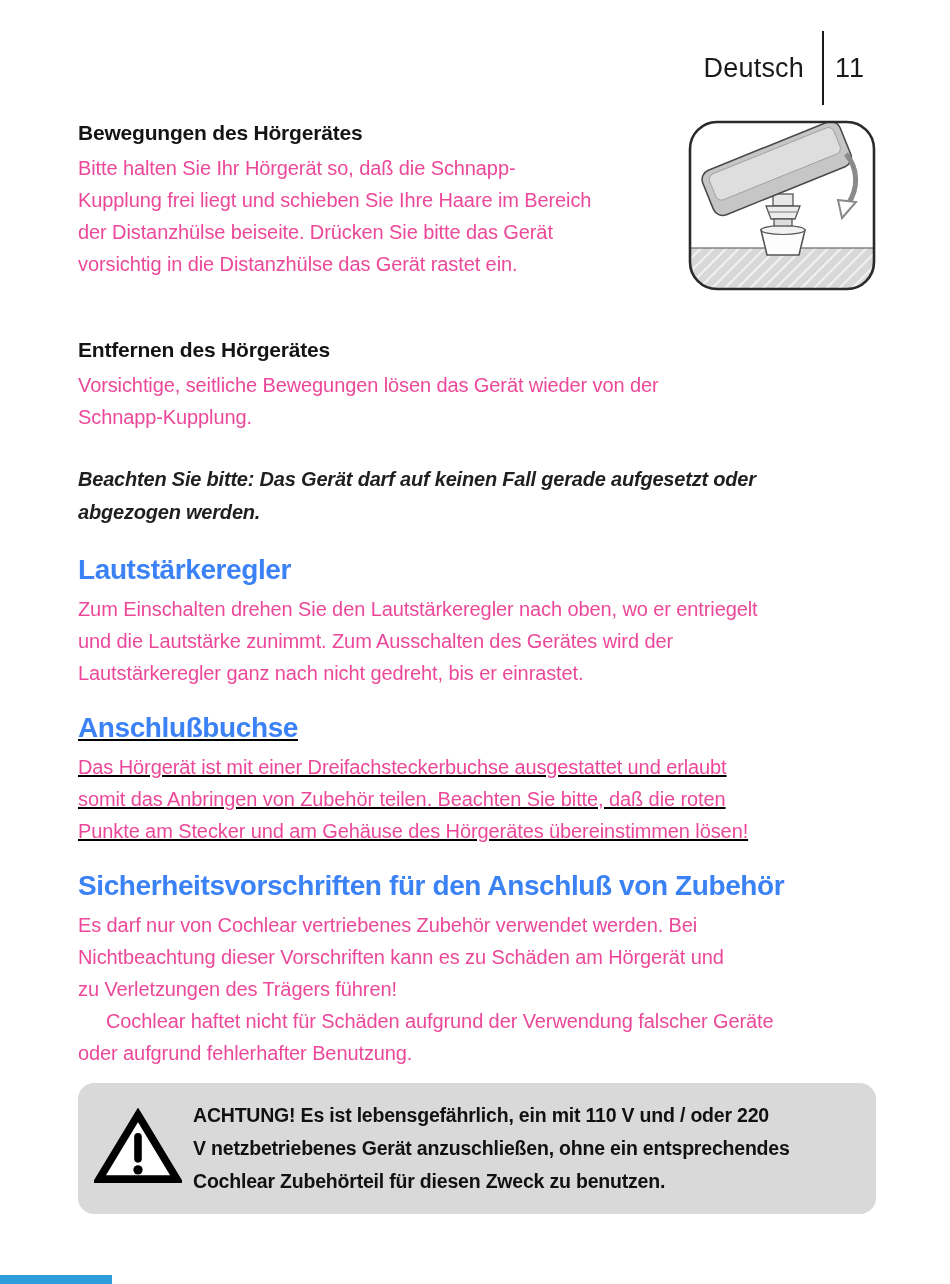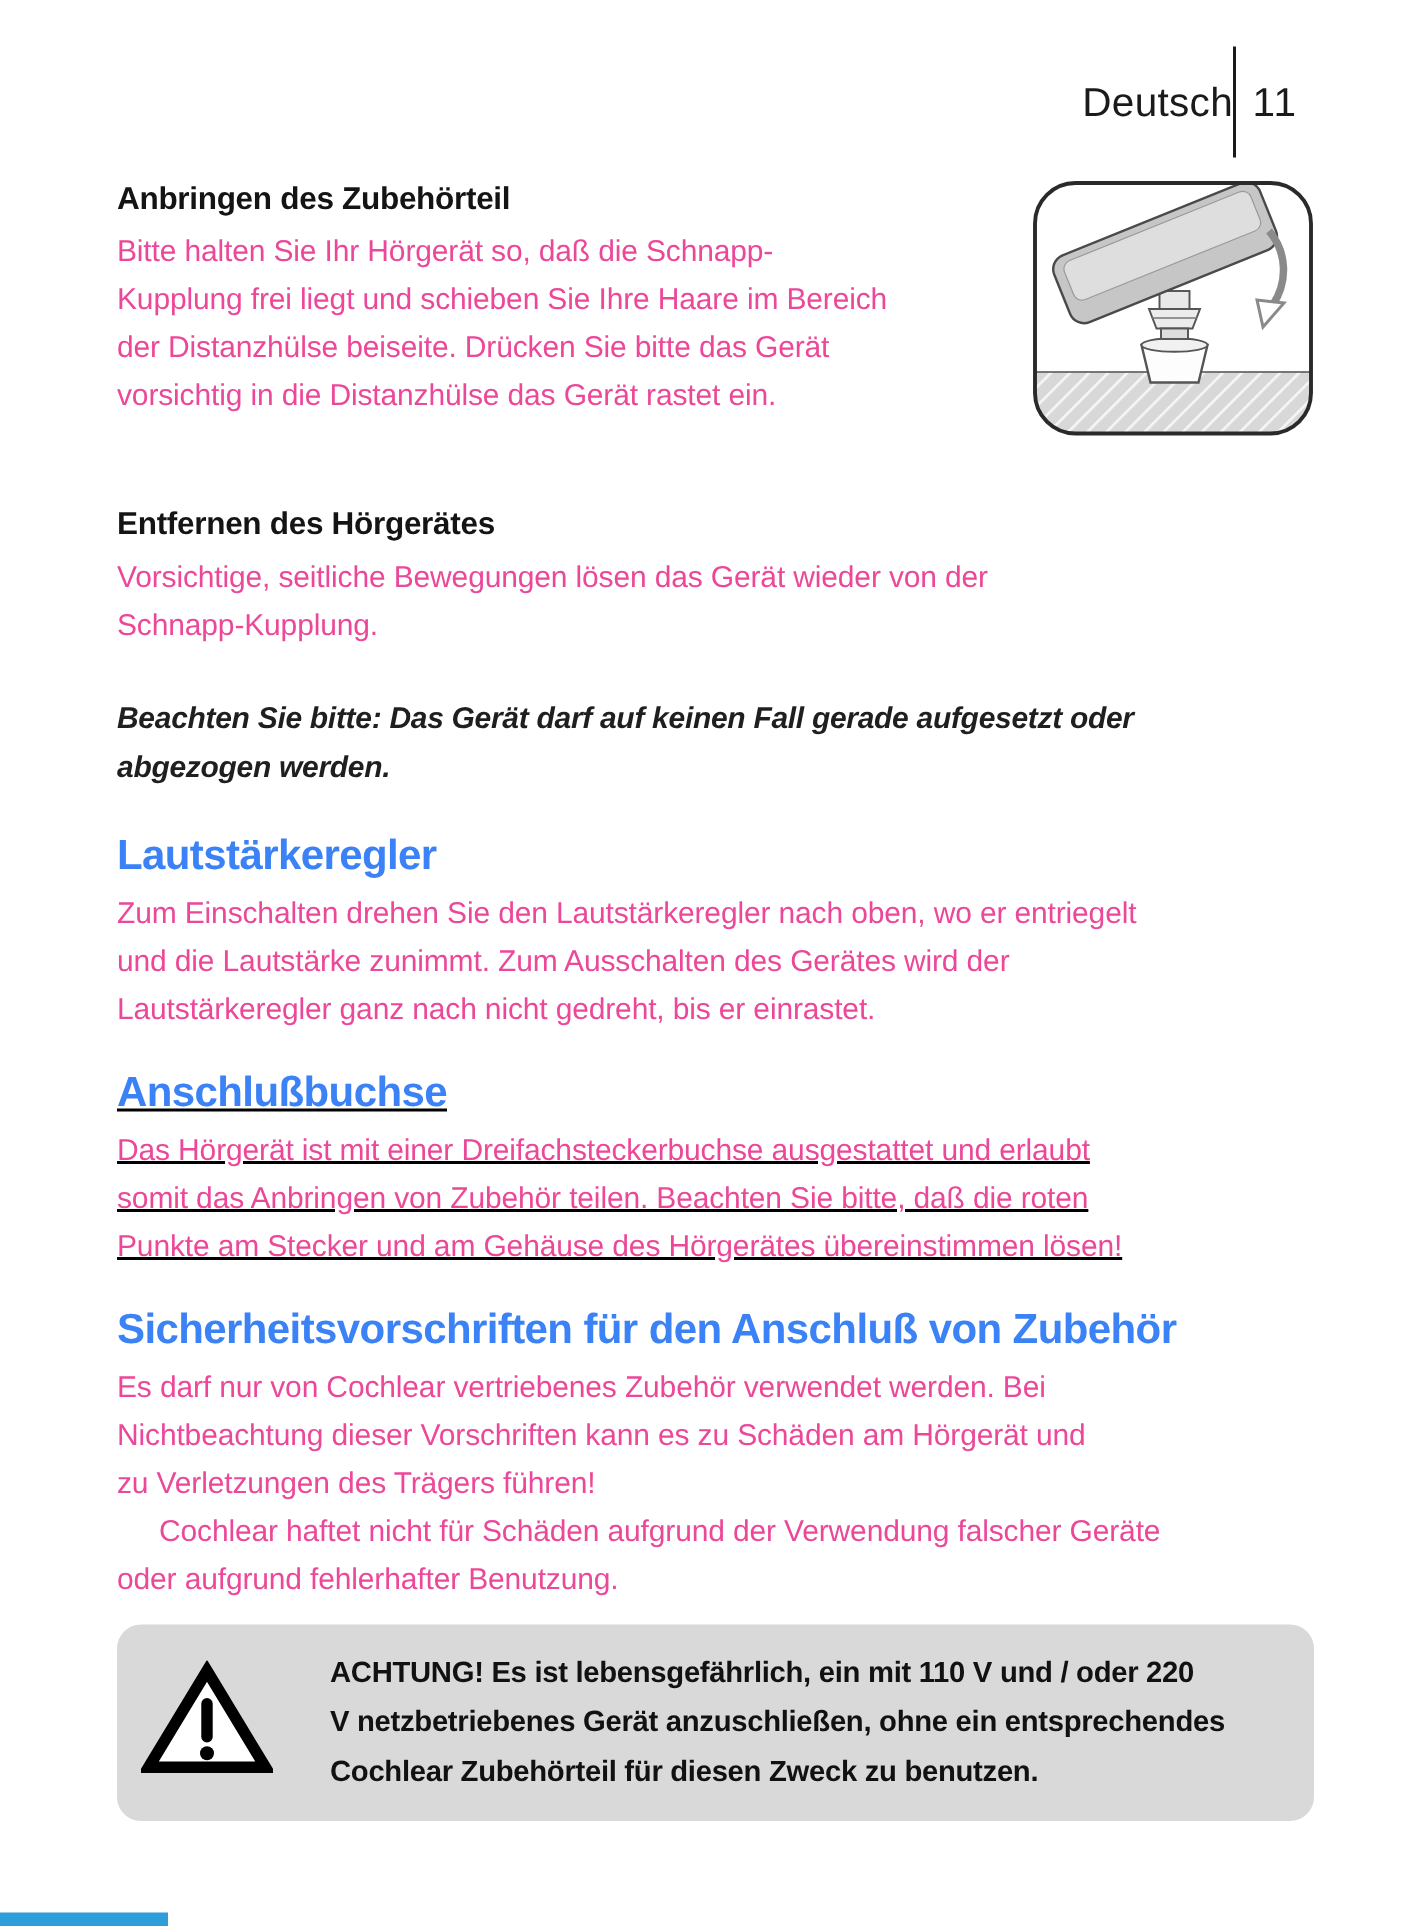--- a/index.html
+++ b/index.html
@@ -11,21 +11,21 @@
     padding:0 74px 0 78px;
     font-family:"Liberation Sans", sans-serif;
     overflow:hidden;
   }
   
   .header{
     margin-top:30px;height:76px;
     display:flex;justify-content:flex-end;align-items:center;
     color:#1a1a1a;
   }
-  .header .lang{font-size:27px;letter-spacing:0.2px;}
+  .header .lang{font-size:27px;letter-spacing:0.2px;padding-right:18px;}
   .header .vrule{width:2px;height:74px;background:#1a1a1a;}
   .header .pagenum{font-size:27px;width:52px;text-align:center;letter-spacing:1px;}
 
   
   .h-small{
     margin:0;font-size:21px;font-weight:700;color:#141414;
     line-height:30px;letter-spacing:-0.2px;
   }
   .h-large{
     margin:0;font-size:28px;font-weight:600;color:#3b82f6;
@@ -50,21 +50,21 @@
   .figure{
     float:right;width:188px;height:171px;
     margin:2px 0 14px 24px;
   }
   .figure svg{display:block;}
 
   
   .warning{
     margin-top:14px;
     background:#d9d9d9;border-radius:16px;
-    display:flex;align-items:center;gap:38px;
+    display:flex;align-items:center;gap:11px;
     padding:16px 26px 16px 16px;
     box-sizing:border-box;
   }
   .warning .tri{flex:0 0 auto;width:88px;}
   .warning .wtext{
     margin:0;font-size:19.5px;font-weight:700;color:#111111;
     line-height:33px;white-space:pre-line;letter-spacing:-0.2px;
   }
 
   
@@ -119,21 +119,21 @@
           </g>
 
           <g>
             <path d="M158,34 C170,48 171,68 160,84" fill="none" stroke="#8a8a8a" stroke-width="5"></path>
             <path d="M150,80 L168,82 L154,98 Z" fill="#ffffff" stroke="#8a8a8a" stroke-width="2"></path>
           </g>
         </g>
         <rect x="2" y="2" width="184" height="167" rx="27" fill="none" stroke="#2a2a2a" stroke-width="2.6"></rect>
       </svg>
     </div>
-    <h3 class="h-small">Anbringen des Zubehörteil</h3>
+    <h3 class="h-small">Bewegungen des Hörgerätes</h3>
     <p class="body">Bitte halten Sie Ihr Hörgerät so, daß die Schnapp-
 Kupplung frei liegt und schieben Sie Ihre Haare im Bereich
 der Distanzhülse beiseite. Drücken Sie bitte das Gerät
 vorsichtig in die Distanzhülse das Gerät rastet ein.</p>
   </section>
 
   <section class="sec2">
     <h3 class="h-small">Entfernen des Hörgerätes</h3>
     <p class="body">Vorsichtige, seitliche Bewegungen lösen das Gerät wieder von der
 Schnapp-Kupplung.</p>

